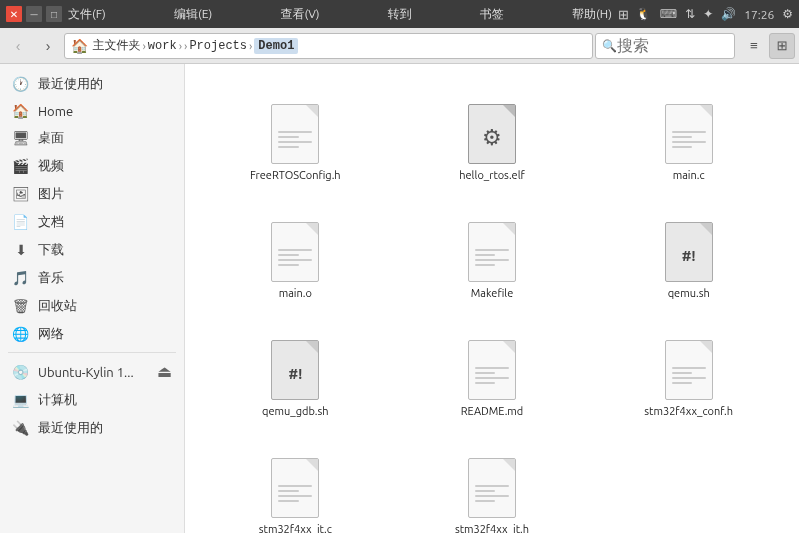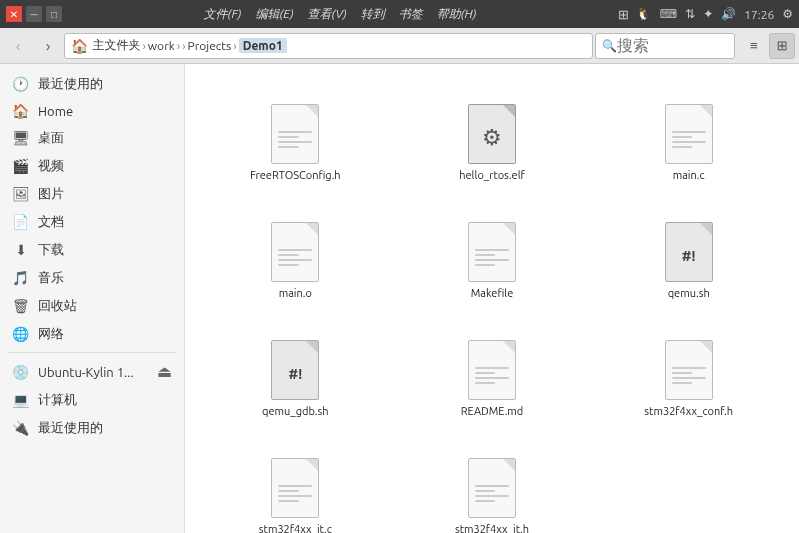--- a/index.html
+++ b/index.html
@@ -29,21 +29,21 @@
       width: 28px; height: 28px; display: flex; align-items: center; justify-content: center;
       background: none; border: none; cursor: pointer; border-radius: 3px; color: #555; font-size: 14px;
     }
     .tb-nav-btn.disabled { color: #aaa; cursor: default; }
     .breadcrumb {
       display: flex; align-items: center;
       background: #fff; border: 1px solid #bbb; border-radius: 3px;
       height: 26px; padding: 0 6px; flex: 1; gap: 2px; font-size: 12px; color: #333;
     }
     .breadcrumb-sep { color: #888; }
-    .breadcrumb-item { cursor: pointer; }
+    .breadcrumb-item { cursor: pointer; font-family: Liberation Mono, monospace; }
     .breadcrumb-item.active { font-weight: bold; background: #cde; padding: 1px 4px; border-radius: 2px; }
     .breadcrumb-home { color: #555; font-size: 14px; margin-right: 2px; }
     .search-box {
       display: flex; align-items: center;
       background: #fff; border: 1px solid #bbb; border-radius: 3px;
       height: 26px; padding: 0 6px; width: 140px;
     }
     .search-box input { border: none; outline: none; font-size: 16px; width: 110px; }
     .search-icon { color: #888; font-size: 12px; }
     .view-btns { display: flex; gap: 2px; margin-left: 4px; }
@@ -137,21 +137,21 @@
 <body>
 
 <div class="titlebar">
   <div class="titlebar-controls">
     <div class="tb-btn close">✕</div>
     <div class="tb-btn min">─</div>
     <div class="tb-btn max">□</div>
   </div>
   <div class="titlebar-title">
 
-    <div style="display:flex; gap:14px; font-size:12px; color:#ddd; justify-content:center; align-items:center;font-style:italic;">
+    <div style="display:flex; gap:14px; font-size:12px; color:#ddd; justify-content:space-between; align-items:center;">
       <span style="cursor:pointer;">文件(F)</span>
       <span style="cursor:pointer;">编辑(E)</span>
       <span style="cursor:pointer;">查看(V)</span>
       <span style="cursor:pointer;">转到</span>
       <span style="cursor:pointer;">书签</span>
       <span style="cursor:pointer;">帮助(H)</span>
     </div>
   </div>
   <div class="titlebar-right">
     <span style="font-size:13px;">⊞</span>

